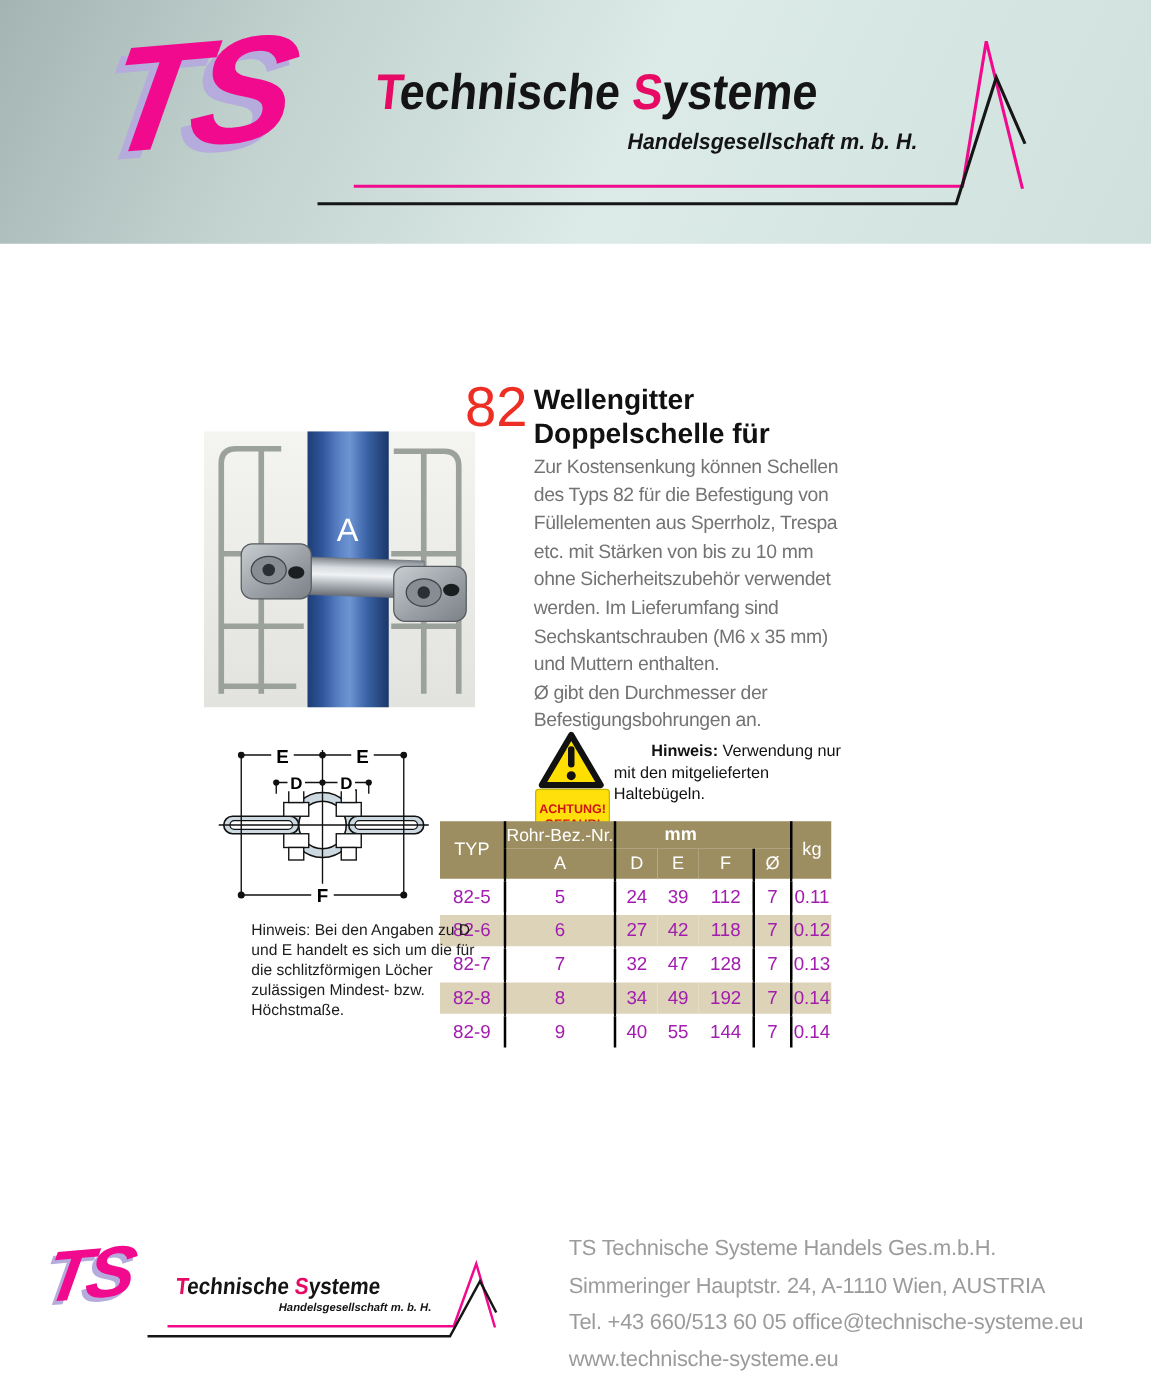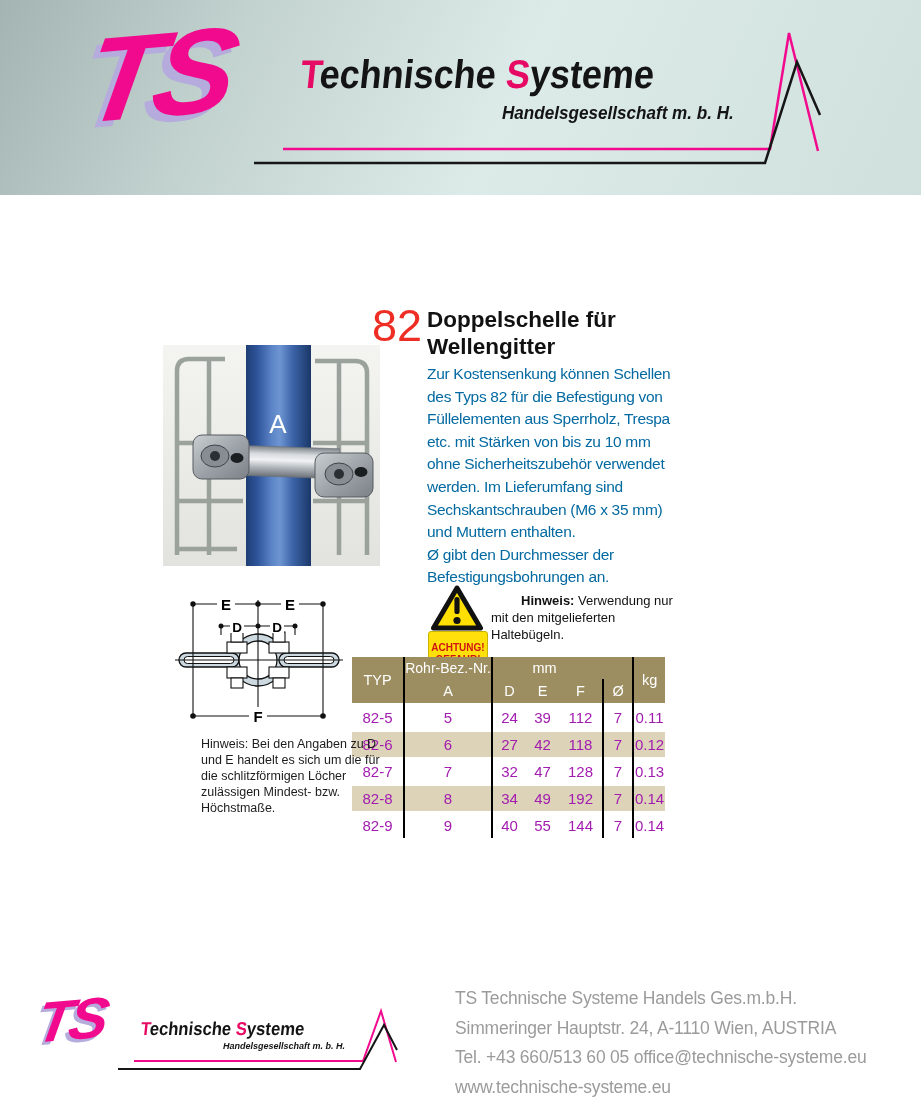--- a/index.html
+++ b/index.html
@@ -16,21 +16,21 @@
             transform:skewX(-6deg) scaleX(.9);transform-origin:left top;white-space:nowrap;color:#141414;}
   .wordmark .accent{color:#e60a64;}
   .subline{position:absolute;left:502px;top:103px;font-size:18px;font-weight:bold;font-style:italic;
            transform:scaleX(.95);transform-origin:left top;color:#141414;white-space:nowrap;}
   .banner svg{position:absolute;left:0;top:0;}
 
   
   .prod-num{position:absolute;left:372px;top:303px;font-size:45px;color:#ee2d24;line-height:1;}
   .prod-title{position:absolute;left:427px;top:306px;font-size:22.5px;font-weight:bold;line-height:27px;color:#111;}
   .prod-desc{position:absolute;left:427px;top:363px;width:252px;font-size:15.5px;line-height:22.6px;
-             letter-spacing:-.3px;color:#0369a1;}
+             letter-spacing:-.3px;color:#737373;}
   .photo{position:absolute;left:163px;top:345px;width:217px;height:221px;}
 
   
   .warn-tri{position:absolute;left:430px;top:584px;}
   .warn-badge{position:absolute;left:428px;top:631px;width:58px;background:#ffe00a;border:1px solid #c8b400;
               border-radius:3px;color:#d01414;font-weight:bold;font-size:10px;line-height:12px;
               text-align:center;padding:10px 0;}
   .warn-note{position:absolute;left:491px;top:592px;width:192px;font-size:13px;line-height:17px;color:#111;}
   .warn-note b{font-weight:bold;padding-left:30px;}
 
@@ -38,21 +38,21 @@
   .spec{position:absolute;left:352px;top:657px;}
   table{border-collapse:collapse;table-layout:fixed;width:313px;}
   th,td{padding:0;text-align:center;font-weight:normal;}
   thead th{background:#9d8e61;color:#fff;font-size:14.5px;}
   thead .small{font-size:14px;}
   thead tr:first-child th{height:22px;}
   thead tr:last-child th{height:24px;}
   tbody td{height:25px;font-size:15px;border-top:2px solid #fff;color:#a21caf;text-align:center;}
   tbody tr:nth-child(even) td{background:#ddd3b8;}
   .bl{border-left:2px solid #000;}
-  .mm-head{padding-right:36px;}
+  .mm-head{padding-right:36px;font-weight:bold;}
 
   
   .diagram{position:absolute;left:173px;top:588px;}
   .diag-note{position:absolute;left:180px;top:736px;width:180px;font-size:12.5px;line-height:16px;color:#1c1c1c;margin-left:21px;}
 
   
   .f-logo{position:absolute;left:30px;top:985px;width:390px;height:100px;}
   .f-ts{position:absolute;left:8px;top:6px;font-size:58px;font-weight:bold;font-style:italic;
         letter-spacing:-4px;color:#f20a8e;transform:skewX(-14deg) rotate(-5deg);
         text-shadow:-3px 3px 0 #b5abdc;line-height:1;}
@@ -133,22 +133,22 @@
     <g>
       <rect x="152" y="108" width="58" height="44" rx="9" fill="url(#plateG)" stroke="#565b60"></rect>
       <ellipse cx="176" cy="129" rx="14" ry="11" fill="#878d93" stroke="#3f444a"></ellipse>
       <circle cx="176" cy="129" r="5" fill="#2a2f34"></circle>
       <ellipse cx="198" cy="127" rx="6.5" ry="5" fill="#1b1e21"></ellipse>
     </g>
   </svg>
 
   <div class="prod-num">82</div>
   <div class="prod-title">
+    <div>Wellengitter</div>
     <div>Doppelschelle für</div>
-    <div>Wellengitter</div>
   </div>
   <div class="prod-desc">
     <div>Zur Kostensenkung können Schellen des Typs 82 für die Befestigung von Füllelementen aus Sperrholz, Trespa etc. mit Stärken von bis zu 10 mm ohne Sicherheitszubehör verwendet werden. Im Lieferumfang sind Sechskantschrauben (M6 x 35 mm) und Muttern enthalten.</div>
     <div>Ø gibt den Durchmesser der Befestigungsbohrungen an.</div>
   </div>
 
   <svg class="warn-tri" width="54" height="48" viewBox="0 0 54 48">
     <path d="M27 4 L50.5 44 H3.5 Z" fill="#ffdf00" stroke="#111" stroke-width="5" stroke-linejoin="round"></path>
     <rect x="24.4" y="13" width="5.2" height="17" rx="2.6" fill="#111"></rect>
     <circle cx="27" cy="36.5" r="3.6" fill="#111"></circle>

